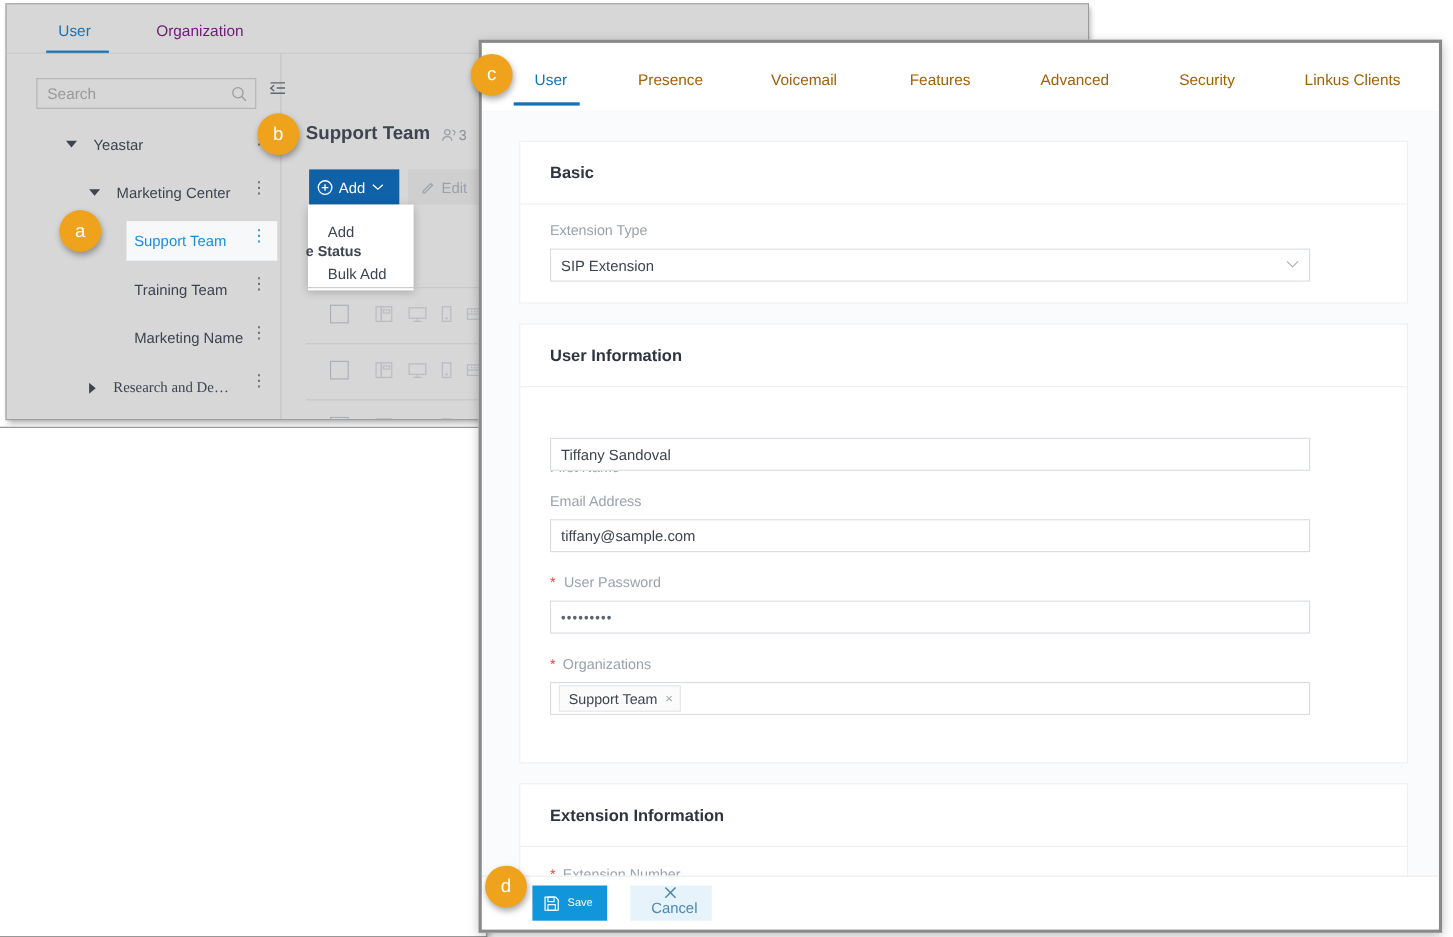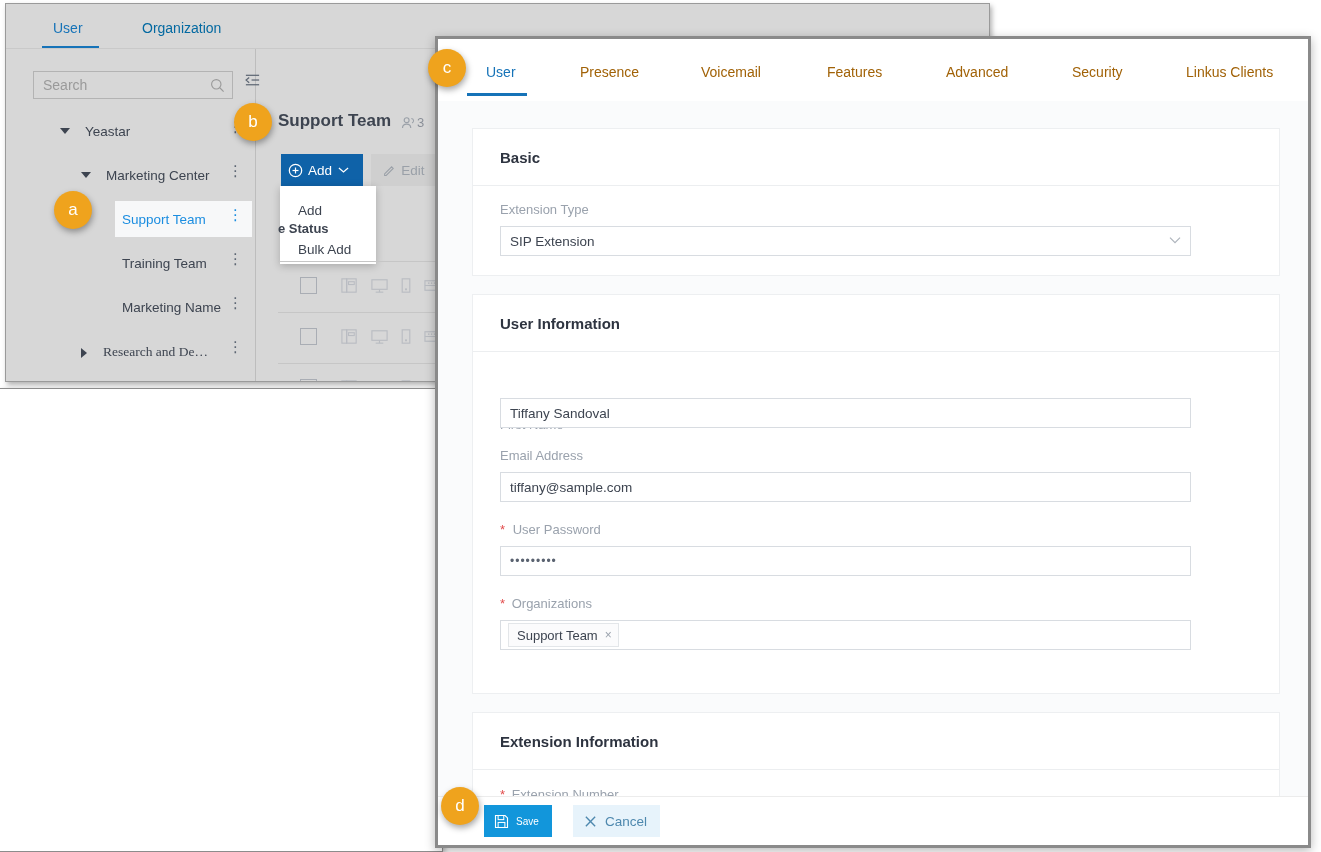--- a/index.html
+++ b/index.html
@@ -17,21 +17,21 @@
     border:1px solid #9a9a9a;
     box-shadow:2px 3px 5px rgba(0,0,0,.30);
     box-sizing:border-box;
     overflow:hidden;
   }
   .top-tabs{
     position:absolute;left:0;top:0;width:100%;height:44px;
     background:#d7d7d7;
   }
   .top-tab{
-    position:absolute;top:16px;font-size:14px;color:#0369a1;
+    position:absolute;top:16px;font-size:14px;color:#701a75;
     white-space:nowrap;cursor:default;
   }
   .top-tab.active{color:#1673b8;}
   .top-tab-underline{
     position:absolute;left:36px;top:42px;width:57px;height:3px;background:#1673b8;
   }
   .tabs-hairline{
     position:absolute;left:0;top:44px;width:100%;height:1px;background:#c9c9c9;
   }
 
@@ -191,21 +191,21 @@
     position:absolute;left:0;right:0;bottom:0;height:48px;background:#fff;
     border-top:1px solid #ececec;
   }
   .btn-save{
     position:absolute;left:46px;top:8px;height:32px;background:#1296db;color:#fff;
     font-size:10px;display:flex;align-items:center;padding:0 13px 0 10px;
   }
   .btn-save .lbl{margin-left:7px;}
   .btn-cancel{
     position:absolute;left:135px;top:8px;height:32px;background:#e7f3fb;color:#4e88ae;
-    font-size:13.5px;display:flex;align-items:center;padding:0 13px 0 11px;
+    font-size:13.5px;display:flex;align-items:center;padding:0 13px 0 11px;flex-direction:column;
   }
   .btn-cancel .lbl{margin-left:8px;}
 
   
   .badge{
     position:absolute;width:38px;height:38px;border-radius:50%;
     background:#efa31d;color:#fff;font-size:17px;
     display:flex;align-items:center;justify-content:center;
     box-shadow:1px 3px 6px rgba(0,0,0,.35);
     z-index:60;

